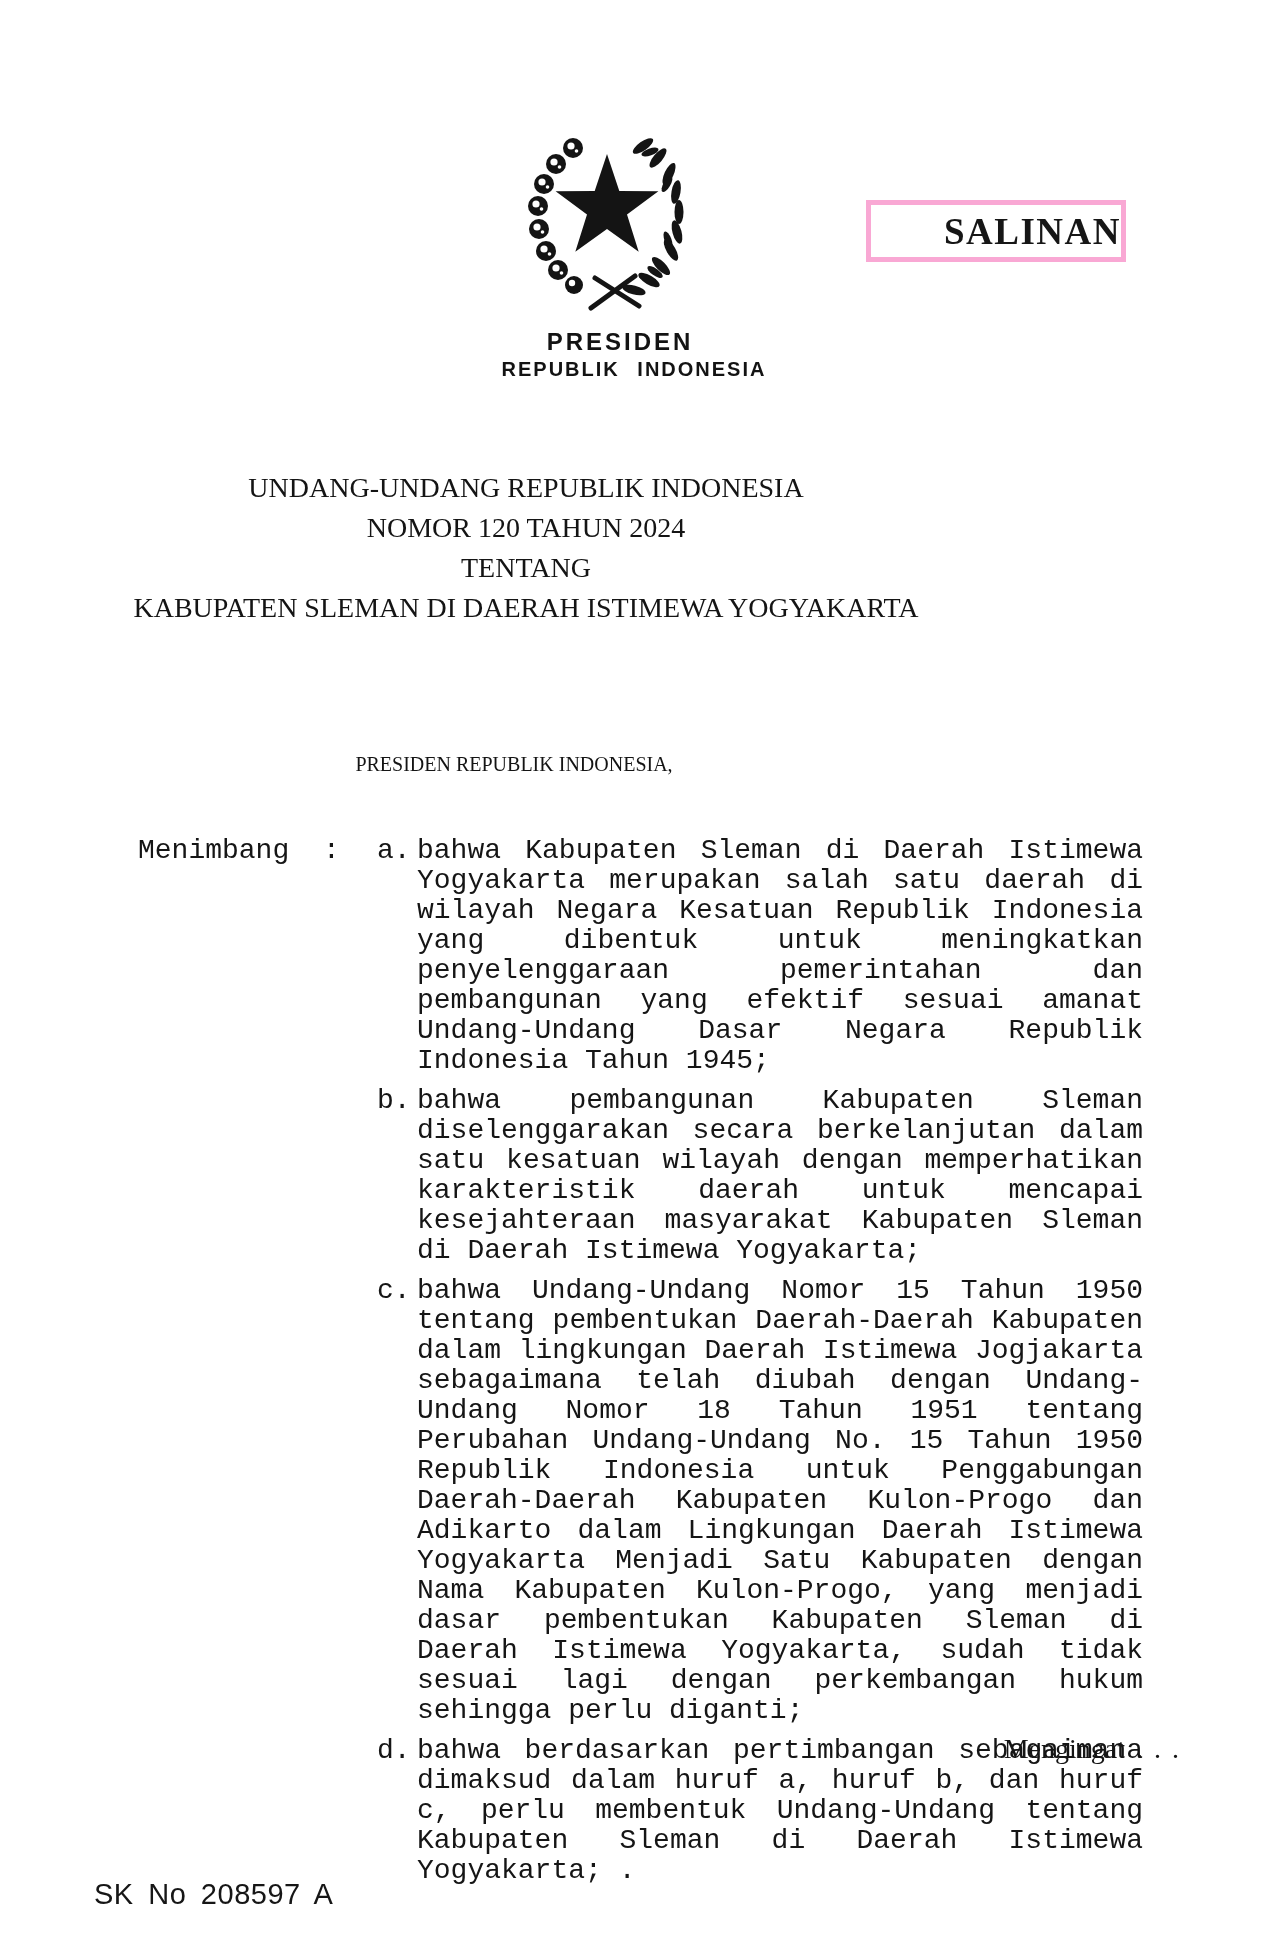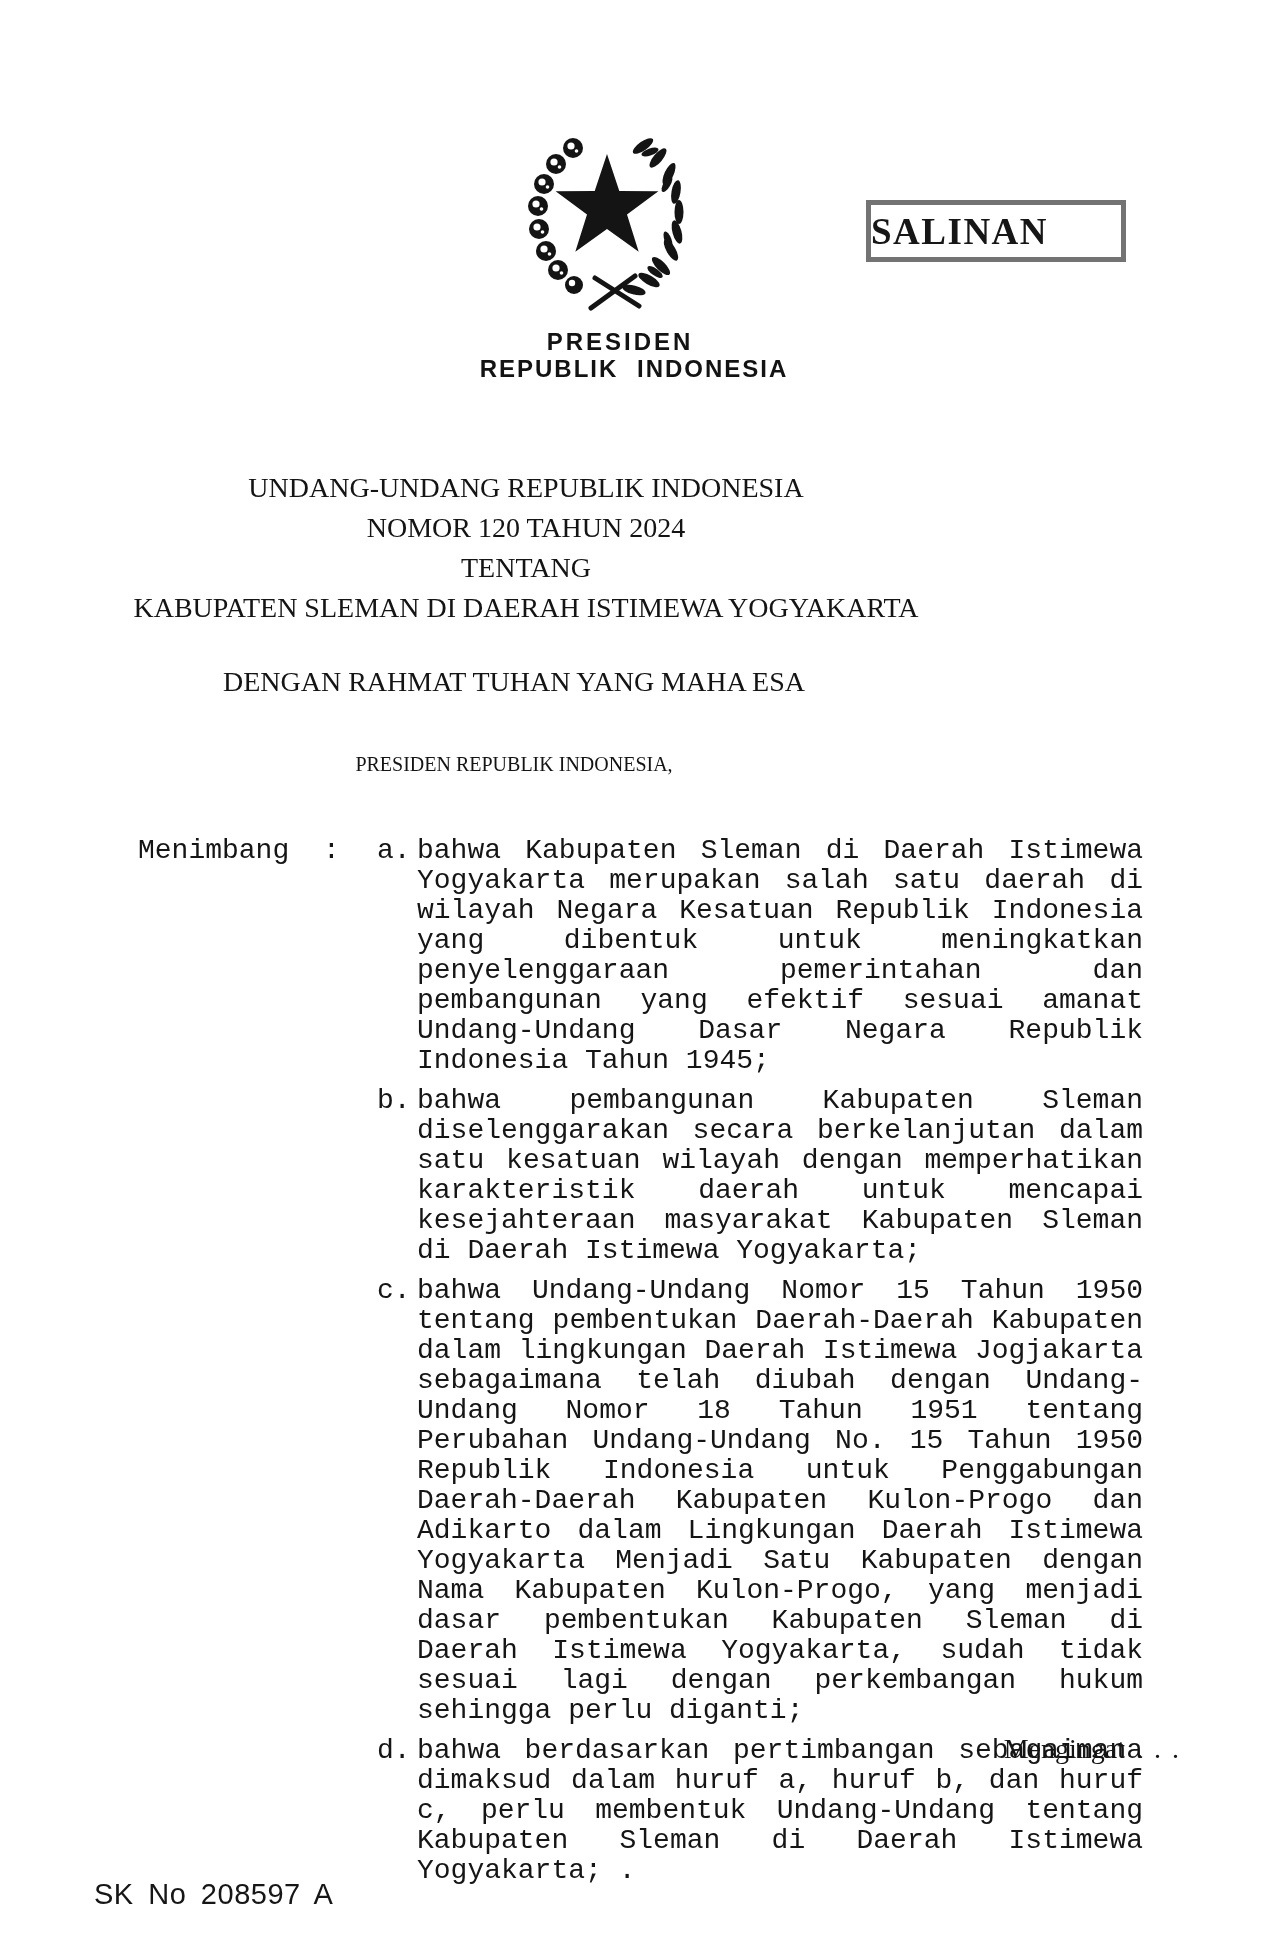--- a/index.html
+++ b/index.html
@@ -12,34 +12,34 @@
     font-family:"Liberation Serif","DejaVu Serif",serif;
     overflow:hidden;
   }
   
   .emblem{position:absolute;left:515px;top:122px;width:185px;height:195px;}
   .emblem svg{display:block;width:100%;height:100%;}
   
   .salinan{
     position:absolute;left:866px;top:200px;
     width:260px;height:62px;box-sizing:border-box;
-    border:5px solid #737373;
-    display:flex;align-items:center;justify-content:flex-start;
+    border:5px solid #f9a8d4;
+    display:flex;align-items:center;justify-content:flex-end;
     font-weight:bold;font-size:37px;letter-spacing:1.5px;
     font-family:"Liberation Serif","DejaVu Serif",serif;
   }
   
   .letterhead{
     position:absolute;left:0;top:329px;width:1240px;
     text-align:center;
     font-family:"Liberation Sans","DejaVu Sans",sans-serif;
     font-weight:bold;color:#131313;
   }
   .letterhead .lh1{font-size:24px;letter-spacing:3px;line-height:26px;}
-  .letterhead .lh2{font-size:24px;letter-spacing:2px;word-spacing:10px;line-height:26px;margin-top:1px;margin-left:28px;}
+  .letterhead .lh2{font-size:20px;letter-spacing:2px;word-spacing:10px;line-height:26px;margin-top:1px;margin-left:28px;}
   
   .title-block{
     position:absolute;left:0;top:468px;width:1028px;
     text-align:center;font-size:28px;line-height:40px;color:#141414;padding-left:12px;
   }
   .motto{
     position:absolute;left:0;top:666px;width:1028px;
     text-align:center;font-size:28px;line-height:32px;color:#141414;
   }
   .opening{
@@ -154,21 +154,20 @@
     <div class="lh2">REPUBLIK INDONESIA</div>
   </div>
 
   <div class="title-block">
     <div>UNDANG-UNDANG REPUBLIK INDONESIA</div>
     <div>NOMOR 120 TAHUN 2024</div>
     <div>TENTANG</div>
     <div>KABUPATEN SLEMAN DI DAERAH ISTIMEWA YOGYAKARTA</div>
   </div>
 
-  <div class="motto">DENGAN RAHMAT TUHAN YANG MAHA ESA</div>
   <div class="opening">PRESIDEN REPUBLIK INDONESIA,</div>
 
   <div class="considering">
     <div class="label">Menimbang</div>
     <div class="colon">:</div>
     <div class="items">
       <div class="item">
         <div class="letter">a.</div>
         <div class="text">bahwa Kabupaten Sleman di Daerah Istimewa Yogyakarta merupakan salah satu daerah di wilayah Negara Kesatuan Republik Indonesia yang dibentuk untuk meningkatkan penyelenggaraan pemerintahan dan pembangunan yang efektif sesuai amanat Undang-Undang Dasar Negara Republik Indonesia Tahun 1945;</div>
       </div>

